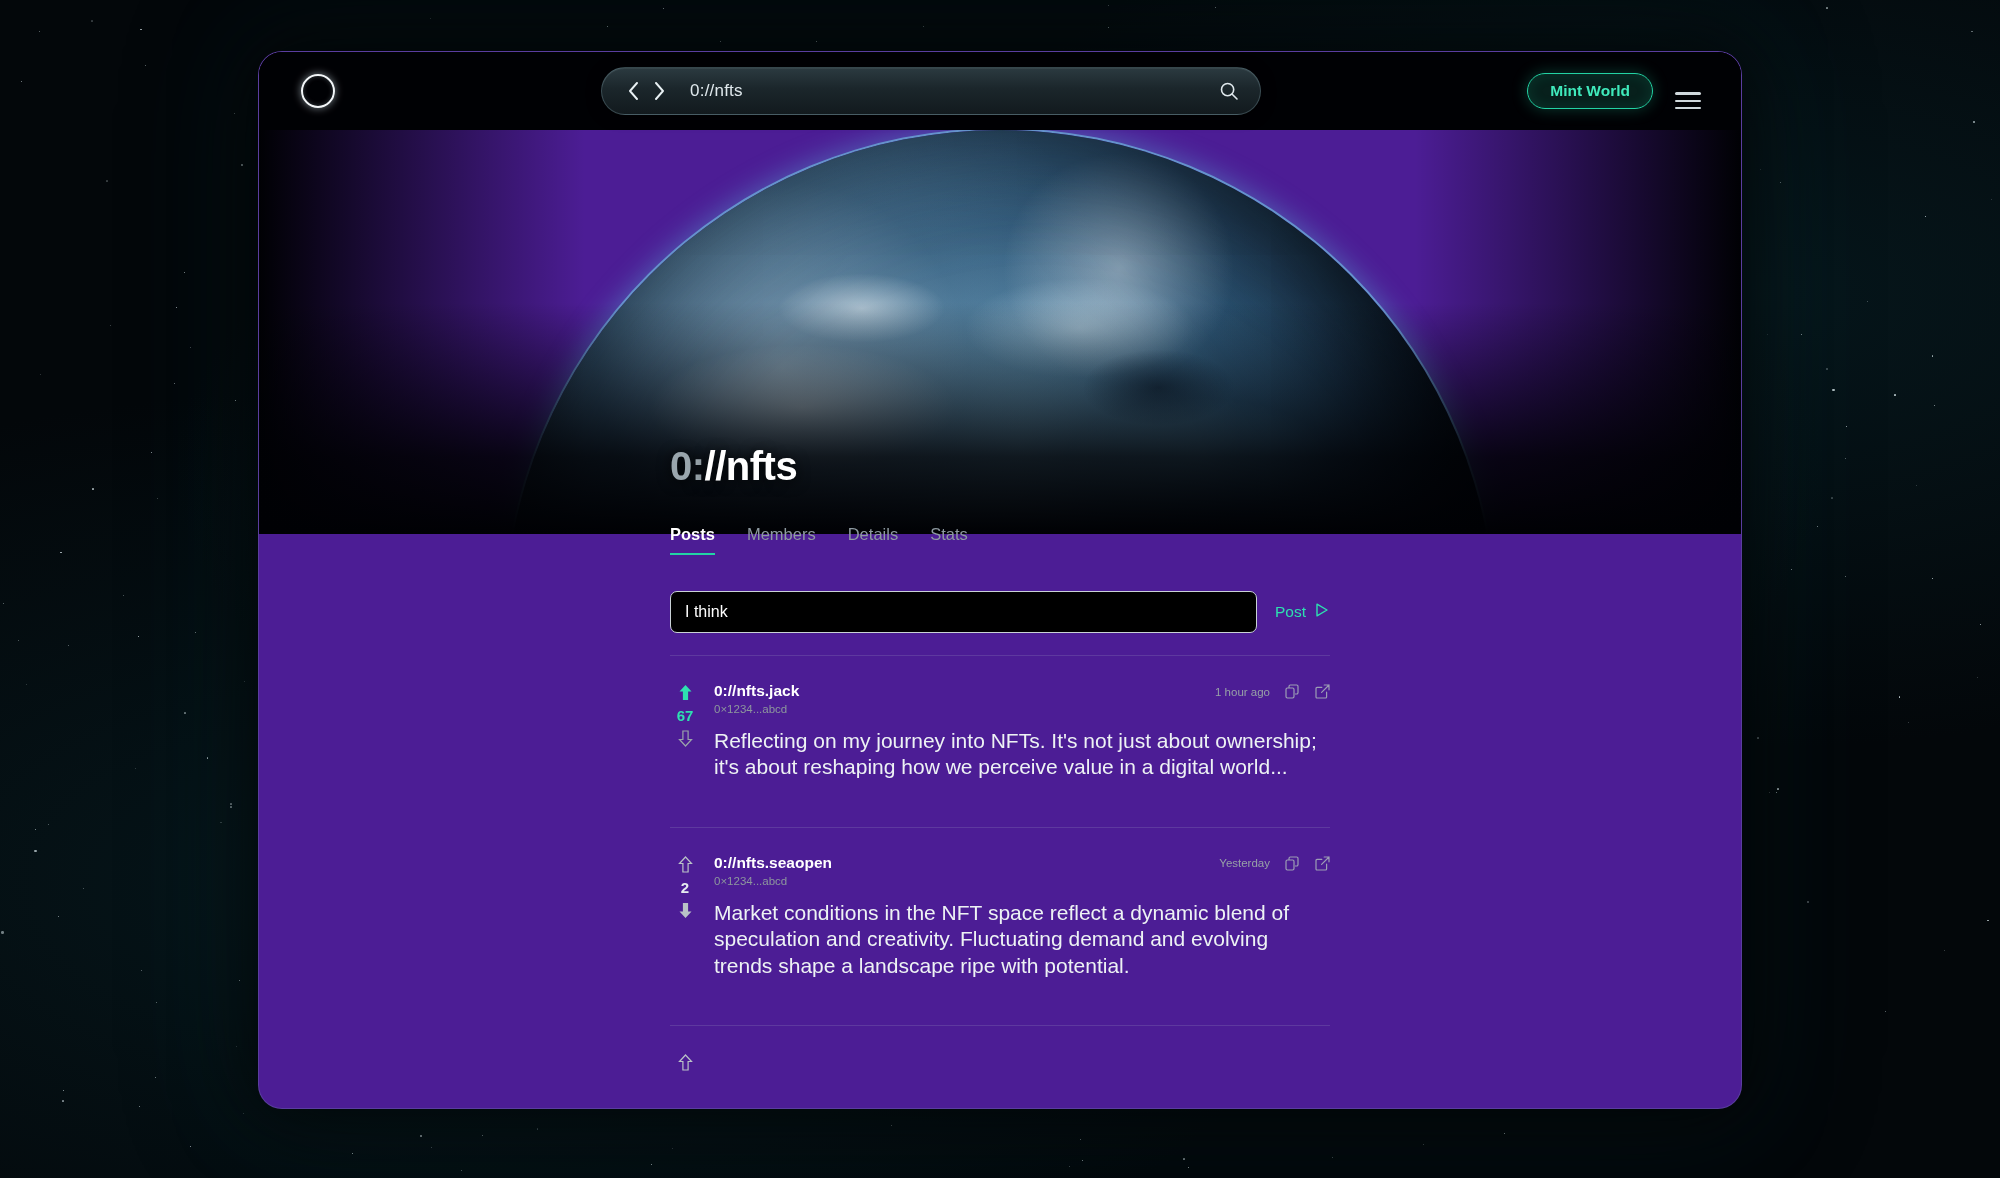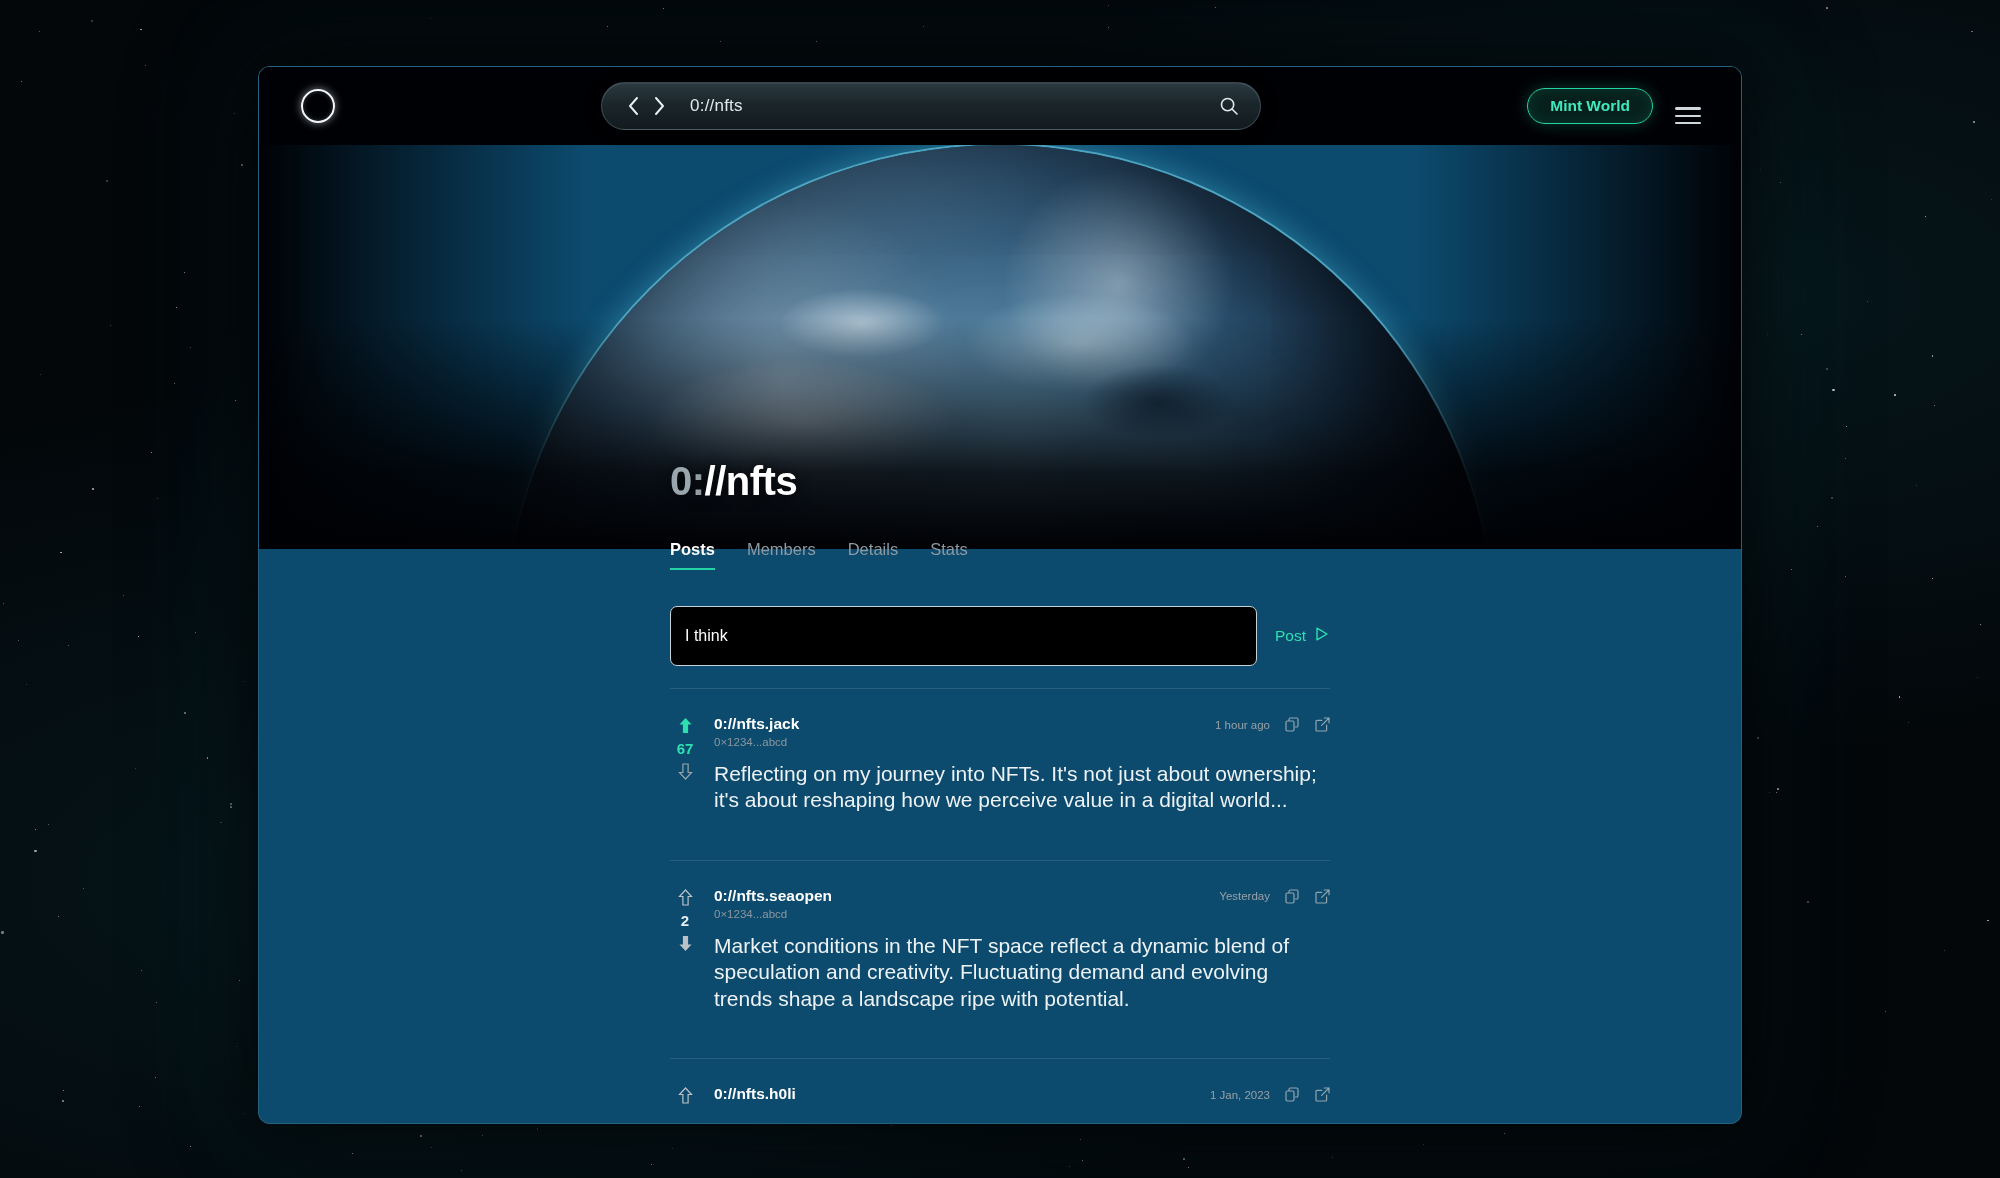--- a/index.html
+++ b/index.html
@@ -21,24 +21,24 @@
   }
   #stars { position:absolute; inset:0; }
   #stars i {
     position:absolute; display:block;
     background:#dfeef2; border-radius:50%;
   }
 
   
   #window {
     position:absolute;
-    left:258px; top:66px;
+    left:258px; top:51px;
     width:1484px; height:1058px;
-    background:#0c4a6e;
-    border-radius:12px;
+    background:#4c1d95;
+    border-radius:24px;
     border:1px solid rgba(150,190,200,0.20);
     box-shadow:0 0 70px 8px rgba(0,0,0,0.75), 0 0 120px 20px rgba(10,50,60,0.25);
     overflow:hidden;
   }
 
   
   #topbar {
     position:relative; z-index:6;
     height:78px;
     display:flex; align-items:center;
@@ -170,21 +170,21 @@
   }
   .tab {
     font-size:16.5px; color:#8e9aa1;
     padding-bottom:9px; cursor:pointer;
     border-bottom:2px solid transparent;
   }
   .tab.active { color:#ffffff; font-weight:bold; border-bottom-color:#23d3a4; }
 
   #composer { display:flex; align-items:center; gap:18px; margin-top:36px; }
   #composer-input {
-    flex:1; height:60px;
+    flex:1; height:42px;
     background:#000000;
     border:1px solid #c9d2d6;
     border-radius:7px;
     padding:0 14px;
     color:#ffffff; font-size:16px;
     font-family:"Liberation Sans", sans-serif;
     outline:none;
   }
   #post-btn {
     display:flex; align-items:center; gap:8px;
@@ -501,41 +501,17 @@
 
       <div class="post">
         <div class="votes">
           <span class="vote-btn">
             <svg width="15" height="17" viewBox="0 0 15 17">
                 <path d="M7.5 1l6 6.5h-3.4V16H4.9V7.5H1.5L7.5 1z" fill="none" stroke="#b9c2c7" stroke-width="1.2"></path>
               </svg>
           </span>
 
         </div>
-        <div class="post-body">
-          <div class="post-head">
-            <div>
-              <div class="post-author">0://nfts.h0li</div>
-
-            </div>
-            <div class="post-meta">
-              <span class="post-time">1 Jan, 2023</span>
-              <span class="icon-btn">
-                <svg width="15" height="15" viewBox="0 0 15 15" fill="none">
-                    <rect x="1" y="4" width="8" height="10" rx="1.4" stroke="#aab4ba" stroke-width="1.2"></rect>
-                    <path d="M4 4V2.4A1.4 1.4 0 015.4 1h6.2A1.4 1.4 0 0113 2.4v6.2A1.4 1.4 0 0111.6 10H10" stroke="#aab4ba" stroke-width="1.2"></path>
-                  </svg>
-              </span>
-              <span class="icon-btn">
-                <svg width="15" height="15" viewBox="0 0 15 15" fill="none">
-                    <path d="M11.6 8.2V13a1 1 0 01-1 1H2a1 1 0 01-1-1V4.4a1 1 0 011-1h4.8" stroke="#aab4ba" stroke-width="1.2" stroke-linecap="round"></path>
-                    <path d="M9.2 1H14v4.8M14 1L6.6 8.4" stroke="#aab4ba" stroke-width="1.2" stroke-linecap="round" stroke-linejoin="round"></path>
-                  </svg>
-              </span>
-            </div>
-          </div>
-
-        </div>
       </div>
 
     </div>
   </div>
 </div>
 
 </body></html>

